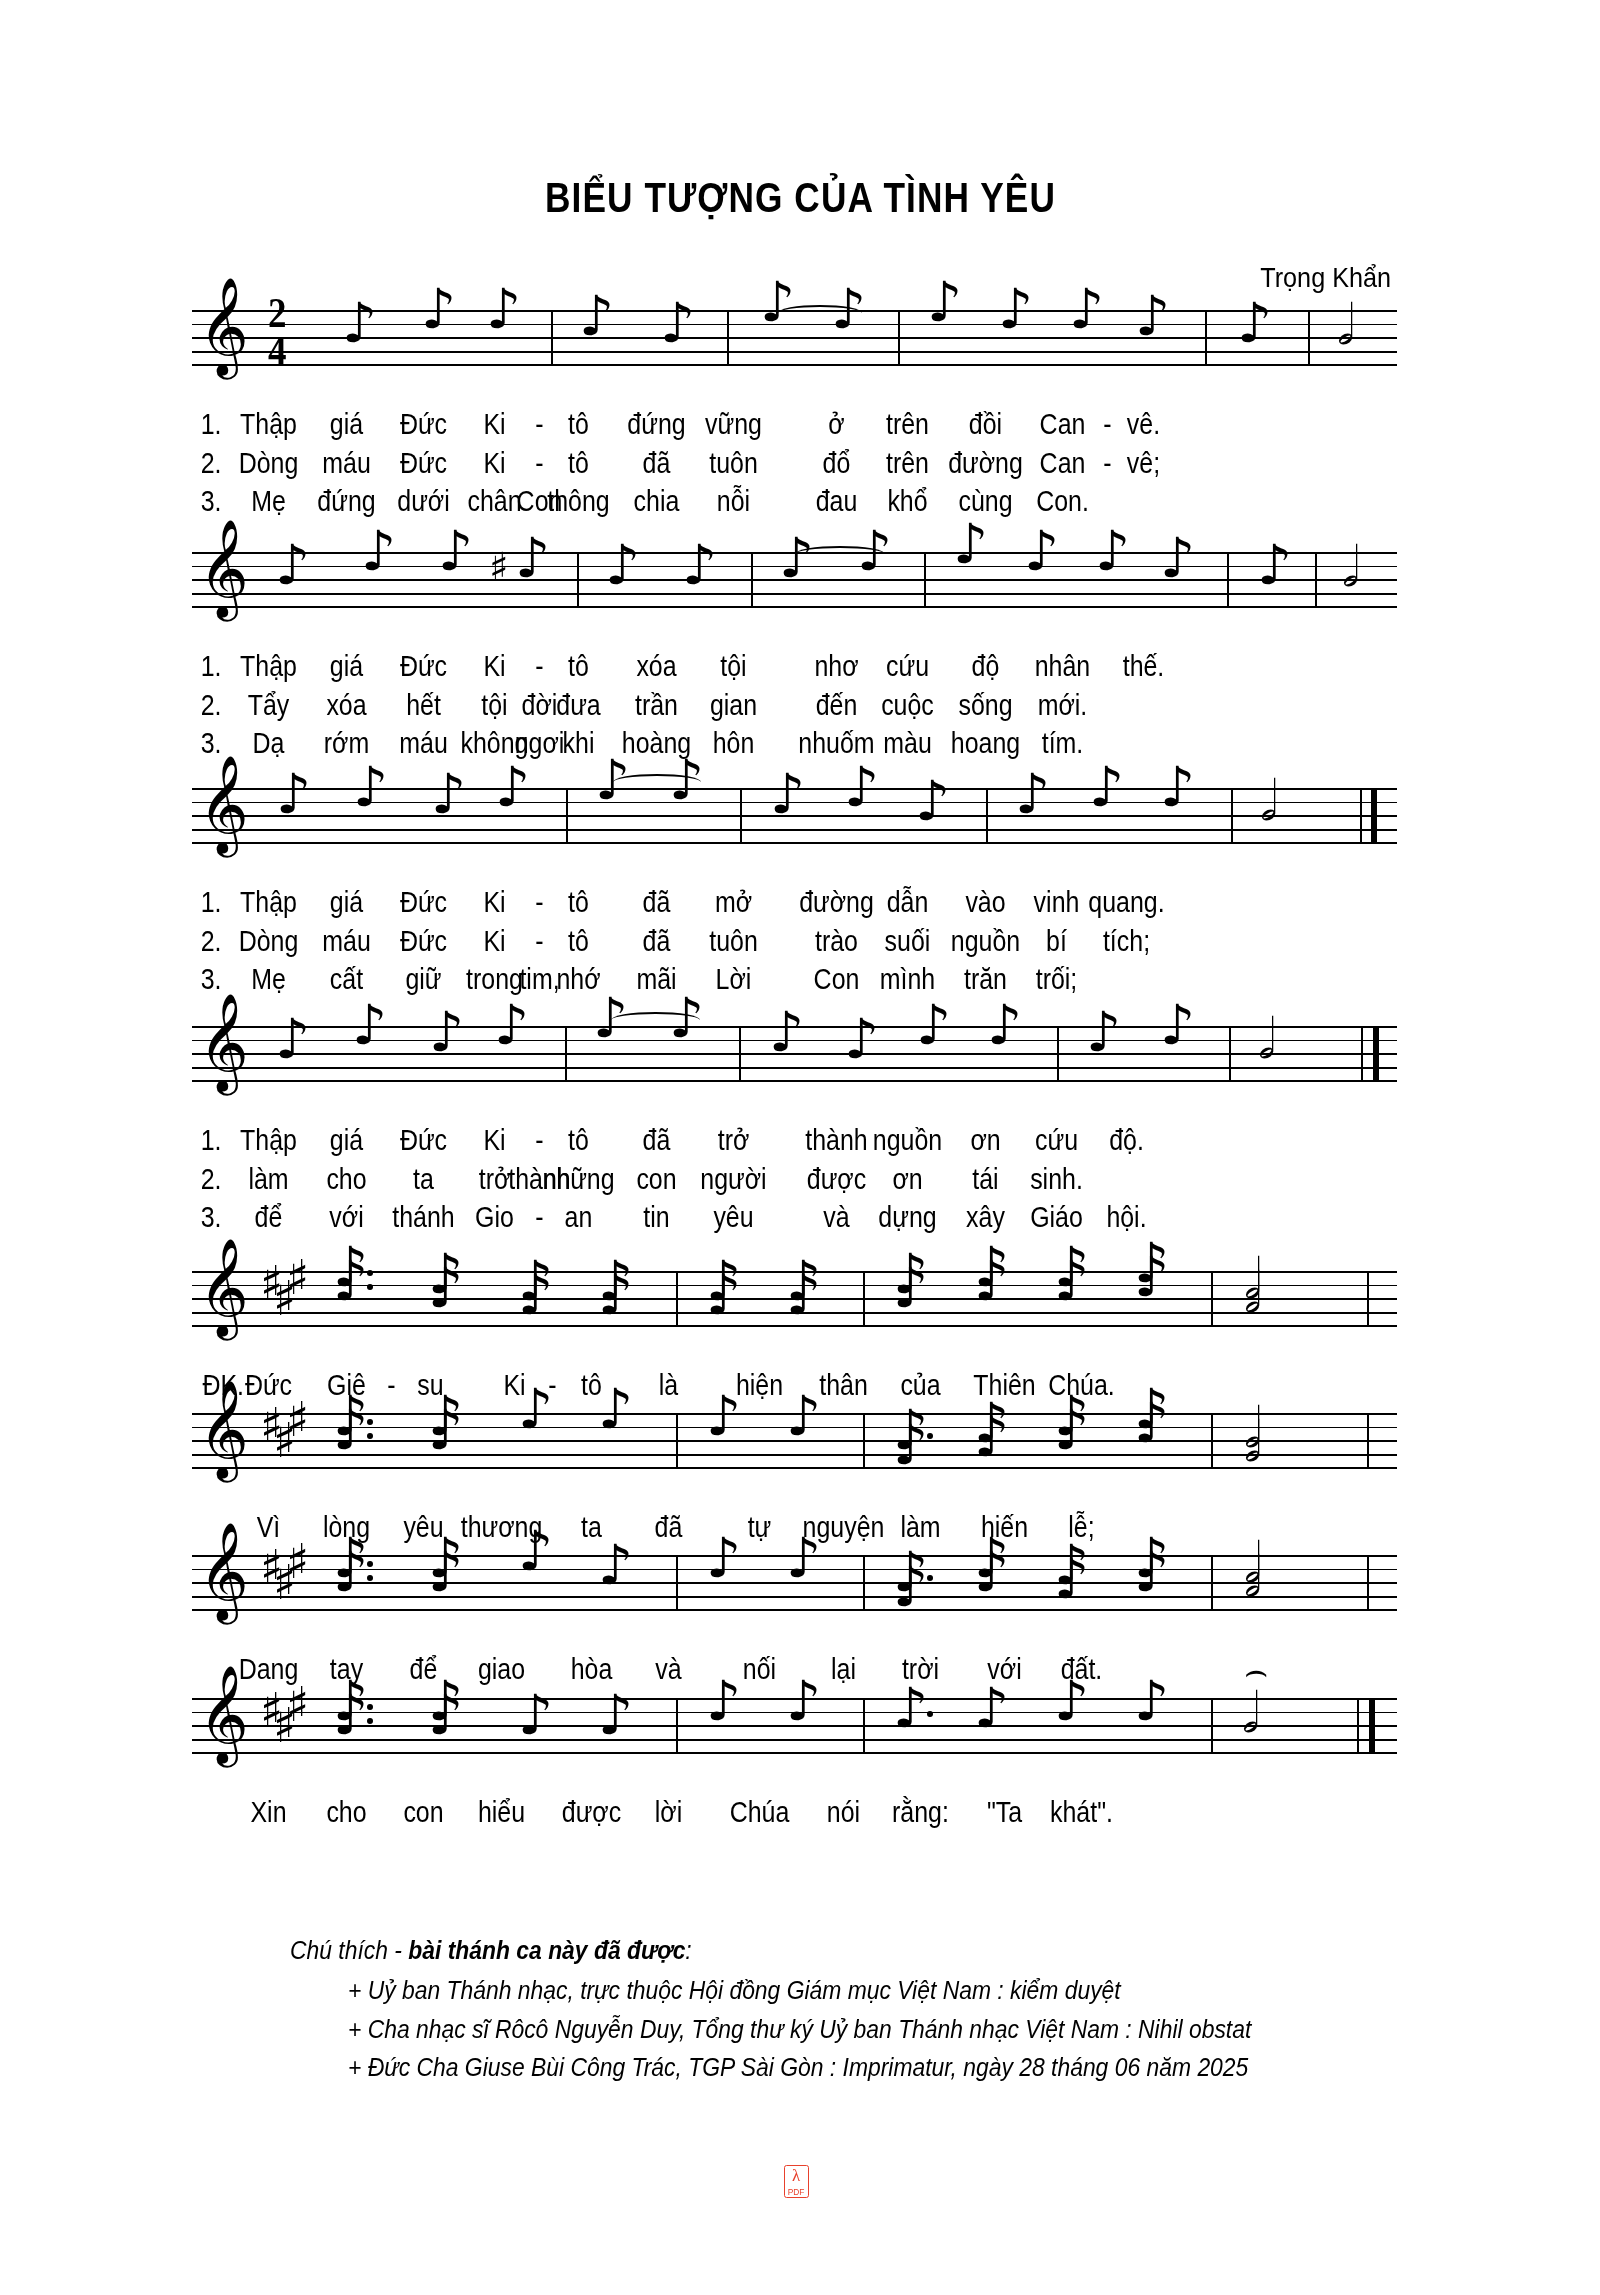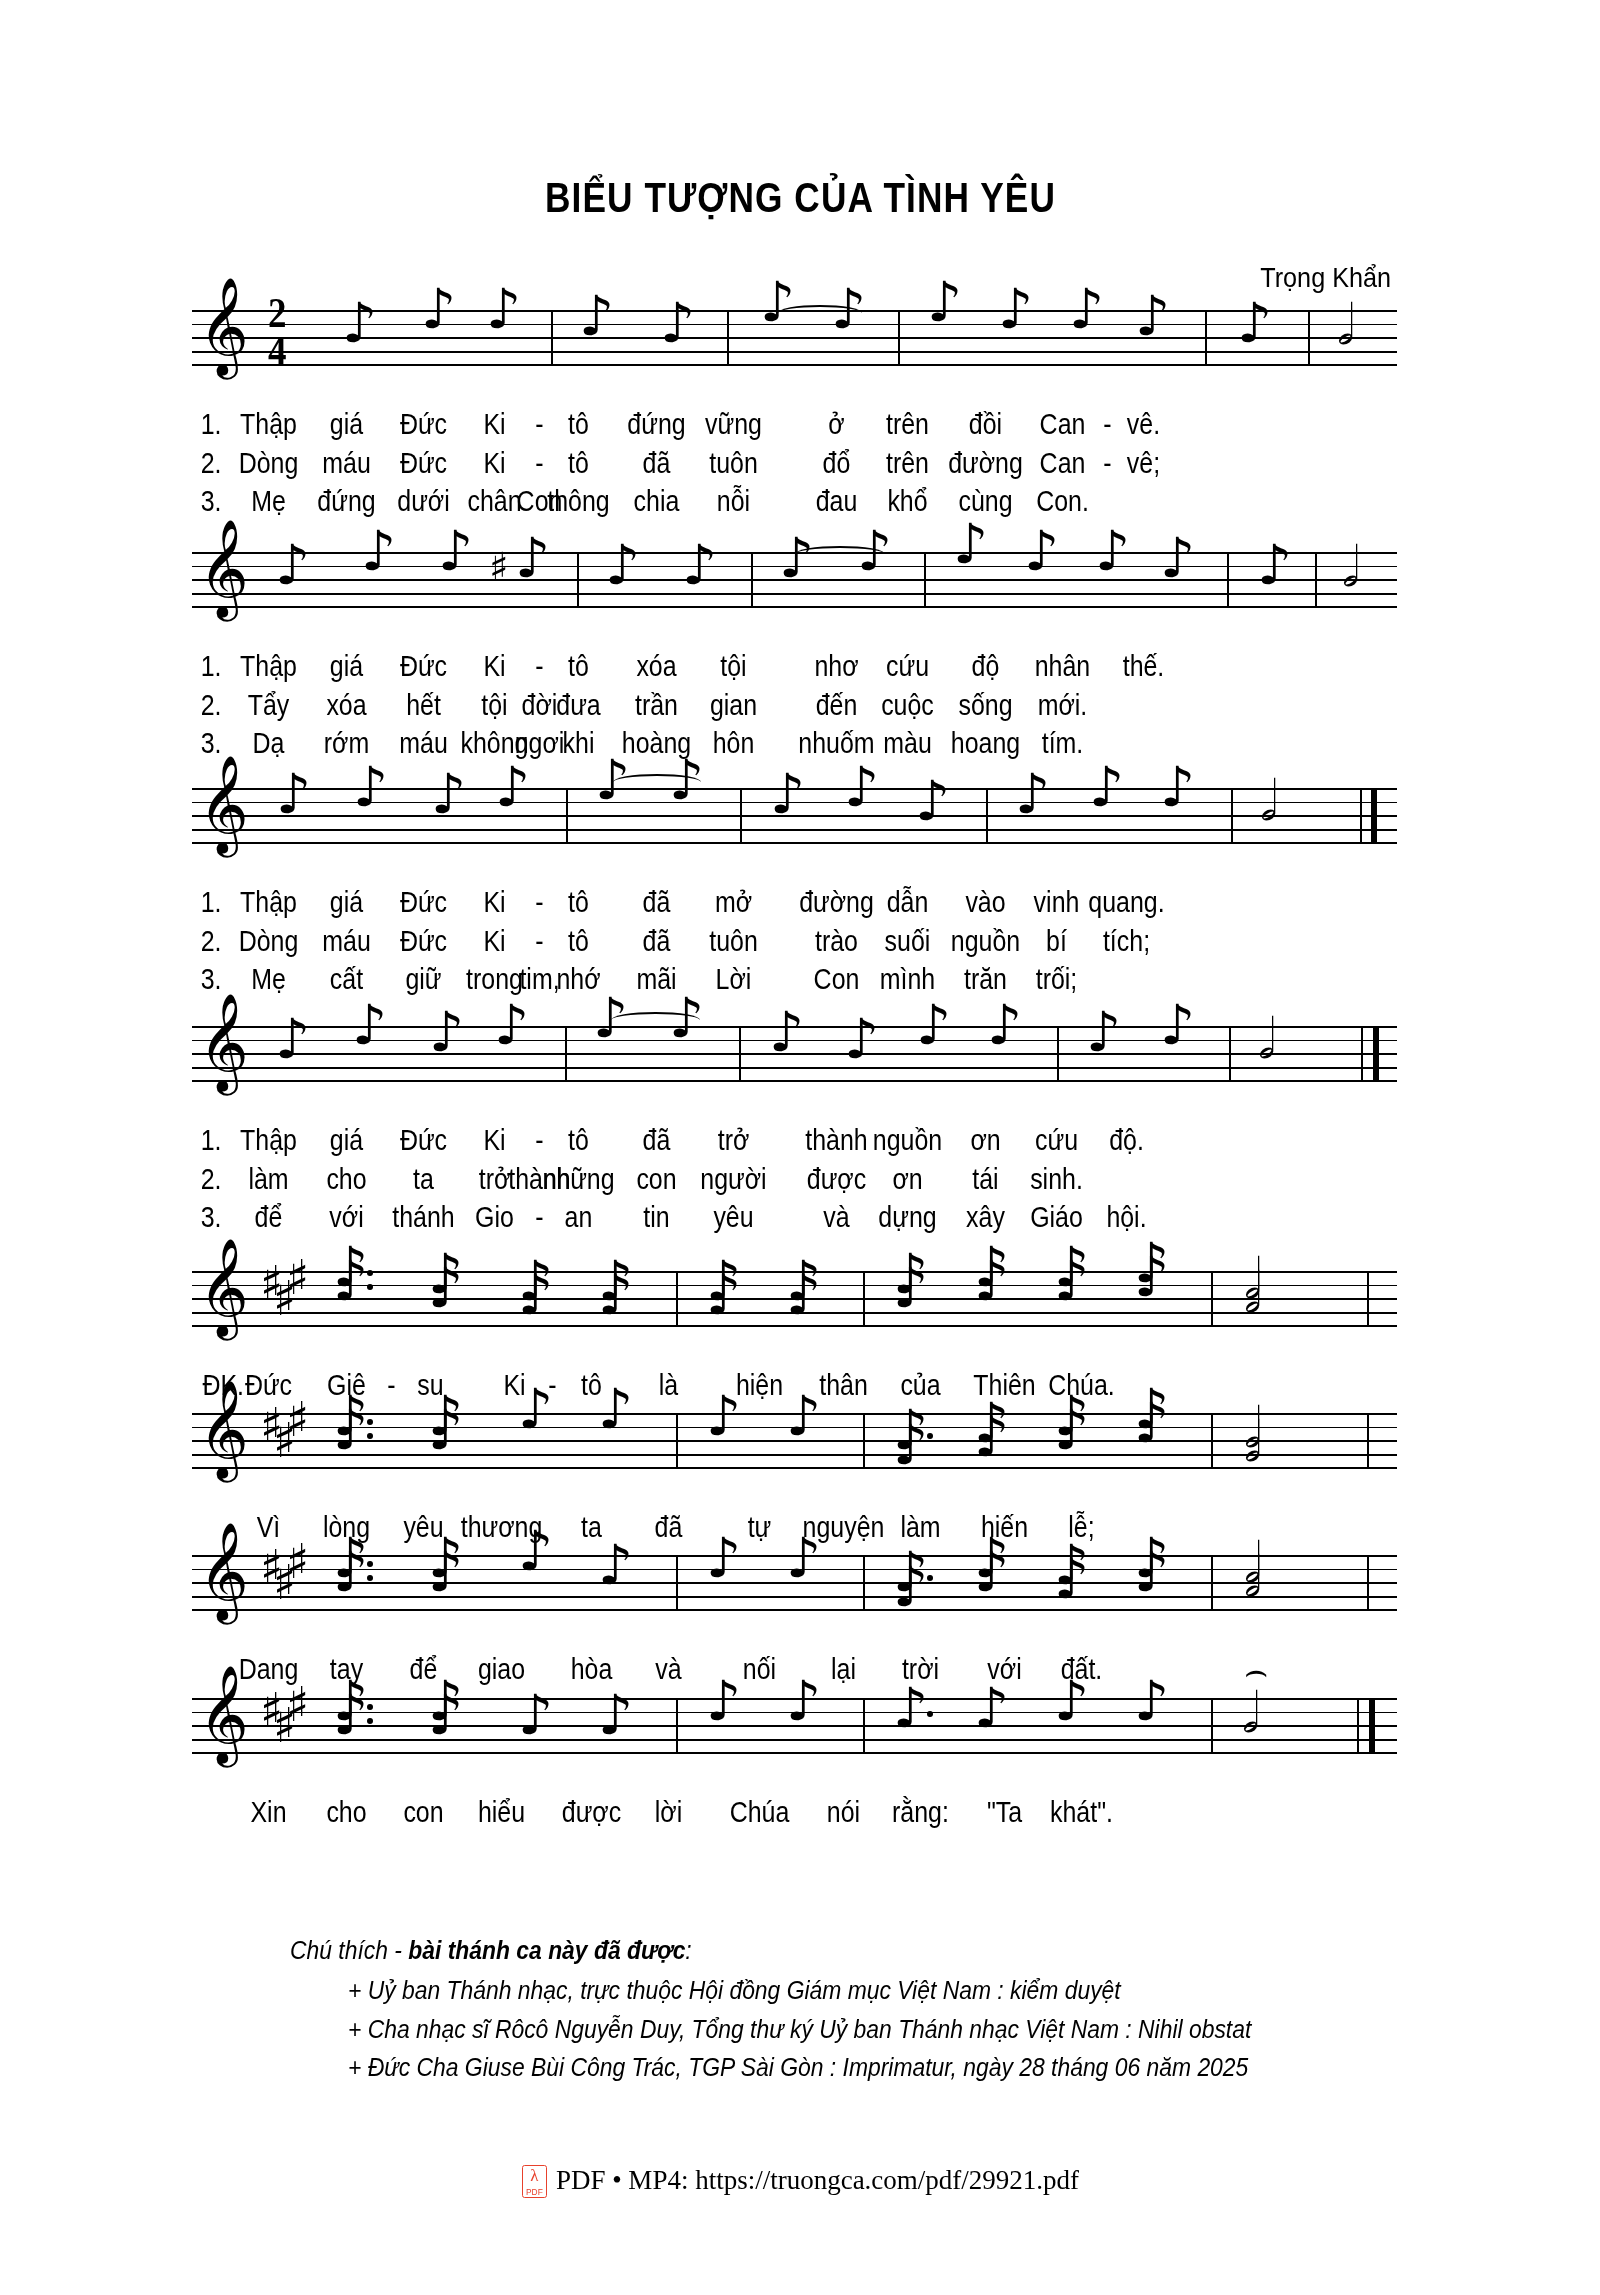--- a/index.html
+++ b/index.html
@@ -780,17 +780,17 @@
   <div class="footer" style="top:1935px">
     <div class="f-head">
       <span>Chú thích</span><span> - </span><b>bài thánh ca này đã được</b><span>:</span>
     </div>
     <div class="f-line f1">+ Uỷ ban Thánh nhạc, trực thuộc Hội đồng Giám mục Việt Nam : kiểm duyệt</div>
     <div class="f-line f2">+ Cha nhạc sĩ Rôcô Nguyễn Duy, Tổng thư ký Uỷ ban Thánh nhạc Việt Nam : Nihil obstat</div>
     <div class="f-line f3">+ Đức Cha Giuse Bùi Công Trác, TGP Sài Gòn : Imprimatur, ngày 28 tháng 06 năm 2025</div>
   </div>
 
   <div class="pdfbar">
-    <span class="pdficon"></span><span class="pdftext">PDF • MP4: https://truongca.com/pdf/29921.pdf</span>
+    <span class="pdficon"></span>
   </div>
 
 </div>
 
 
 </body></html>

